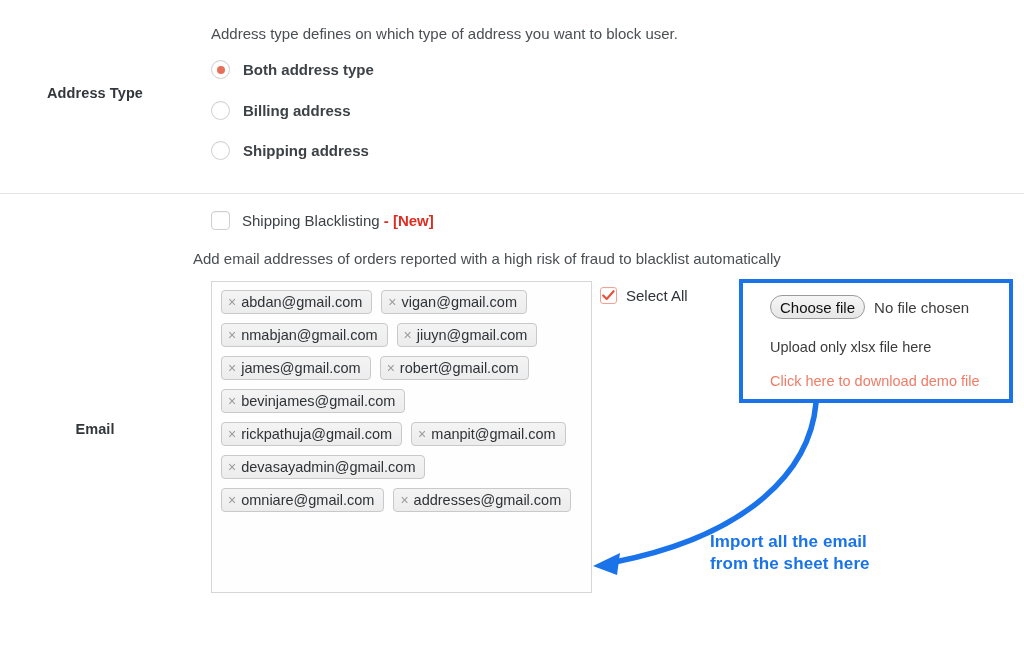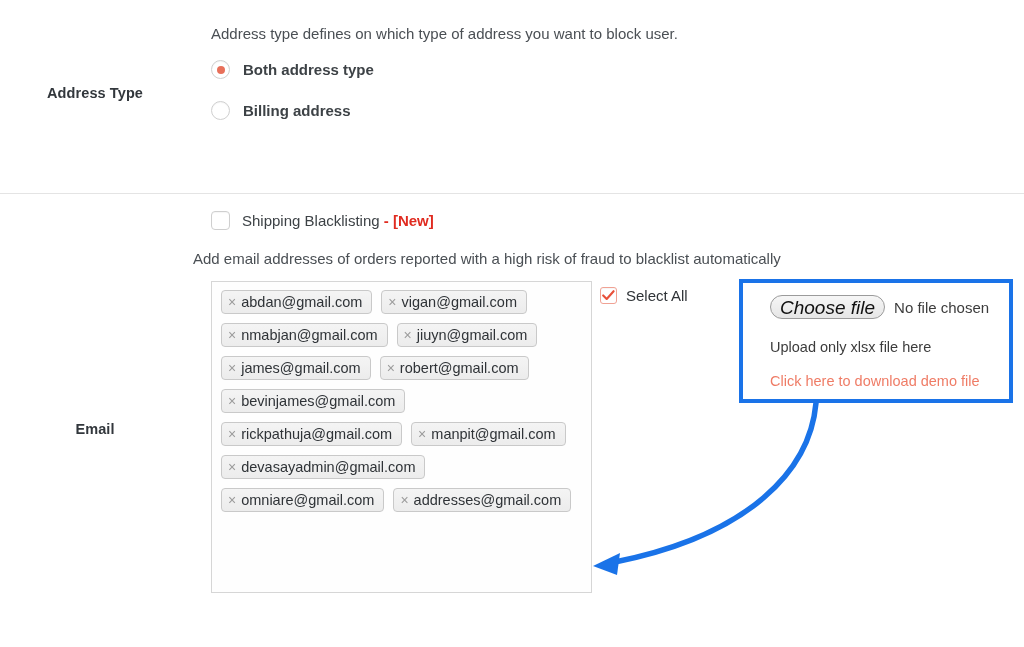--- a/index.html
+++ b/index.html
@@ -122,24 +122,23 @@
     background: #ffffff;
     padding: 11px 14px 0 27px;
   }
   .file-row { display: flex; align-items: center; margin-top: 1px; }
   .choose-btn {
     display: inline-flex; align-items: center; justify-content: center;
     height: 24px; padding: 0 9px;
     border: 1px solid #9b9b9b;
     border-radius: 12px;
     background: linear-gradient(#f6f6f6, #e6e6e6);
-    font-size: 19px;
+    font-size: 15px;
     color: #111;
     line-height: 1;
-    font-style: italic;
   }
   .file-status {
     margin-left: 9px;
     font-size: 15px;
     color: #3c3c3c;
   }
   .upload-note {
     margin-top: 20px;
     font-size: 14.5px;
     color: #3c3c3c;
@@ -187,20 +186,24 @@
         <span class="dot"></span>
       </span>
       <span class="radio-label">Both address type</span>
     </div>
 
     <div class="radio-line" style="position:absolute;left:211px;top:101px;">
       <span class="radio"></span>
       <span class="radio-label">Billing address</span>
     </div>
 
+    <div class="radio-line" style="position:absolute;left:211px;top:141px;">
+      <span class="radio"></span>
+      <span class="radio-label">Shipping address</span>
+    </div>
   </div>
 
   <div class="divider" style="top:193px;"></div>
 
   <div class="row" style="top:194px;height:453px;">
 
     <div class="row-label" style="top:227px;">Email</div>
 
     <div class="cb-line" style="position:absolute;left:211px;top:17px;">
       <span class="checkbox"></span>
@@ -282,15 +285,19 @@
     </div>
     <div class="upload-note">Upload only xlsx file here</div>
     <a class="demo-link" href="#">Click here to download demo file</a>
   </div>
 
   <svg id="annot-arrow" viewBox="0 0 340 200">
     <path d="M256 13 C 250 80, 190 145, 55 172" fill="none" stroke="#1a73e8" stroke-width="5.5" stroke-linecap="round"></path>
     <path d="M33 176 L 60 163 L 57 185 Z" fill="#1a73e8"></path>
   </svg>
 
+  <div id="annot-text">
+    <div>Import all the email</div>
+    <div>from the sheet here</div>
+  </div>
 
 
 </div>
 
 </body></html>

